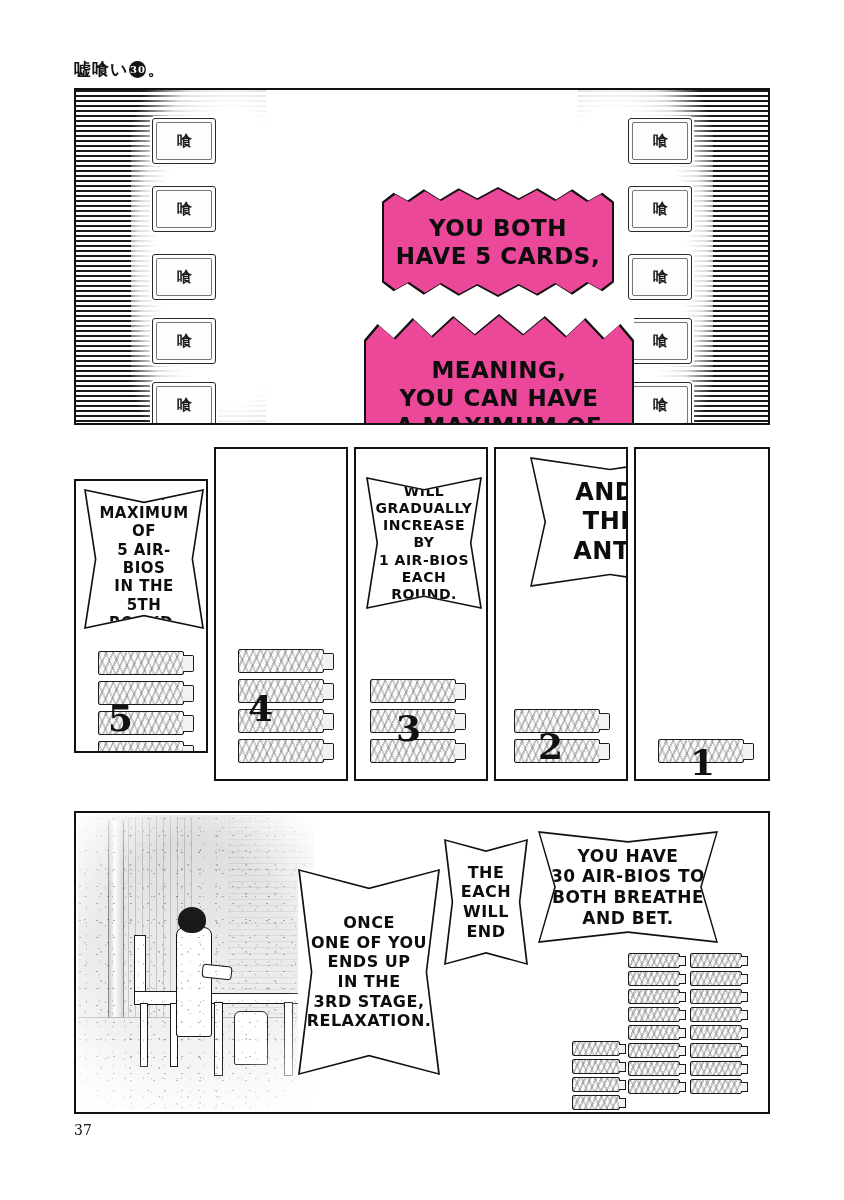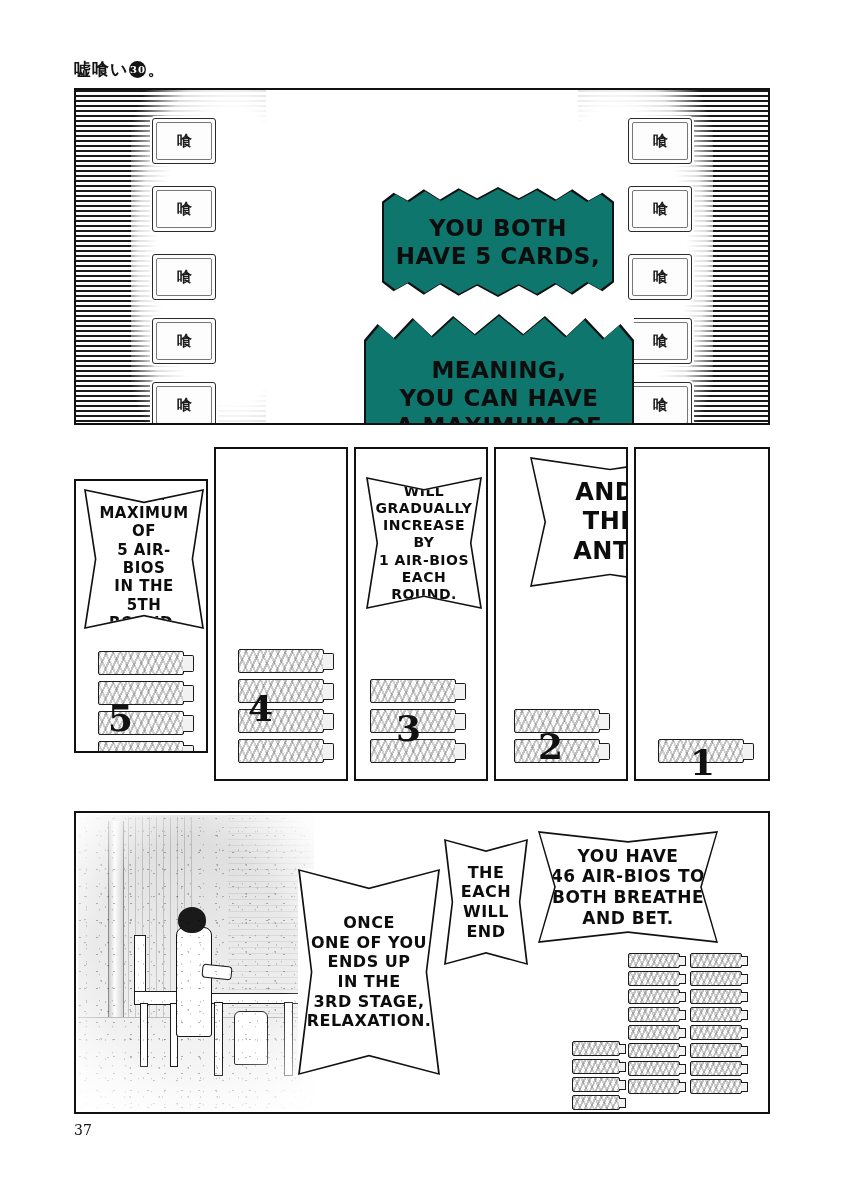--- a/index.html
+++ b/index.html
@@ -154,21 +154,21 @@
     background: #111;
     clip-path: polygon(
       0% 14%, 5% 6%, 11% 13%, 18% 3%, 25% 12%, 33% 2%, 41% 11%,
       50% 1%, 59% 11%, 67% 2%, 75% 12%, 82% 3%, 89% 13%, 95% 6%, 100% 14%,
       100% 86%, 95% 94%, 89% 87%, 82% 97%, 75% 88%, 67% 98%, 59% 89%,
       50% 99%, 41% 89%, 33% 98%, 25% 88%, 18% 97%, 11% 87%, 5% 94%, 0% 86%);
   }
   .spiky-face {
     position: absolute;
     inset: 2px;
-    background: #0f766e;
+    background: #ec4899;
     clip-path: polygon(
       0% 14%, 5% 6%, 11% 13%, 18% 3%, 25% 12%, 33% 2%, 41% 11%,
       50% 1%, 59% 11%, 67% 2%, 75% 12%, 82% 3%, 89% 13%, 95% 6%, 100% 14%,
       100% 86%, 95% 94%, 89% 87%, 82% 97%, 75% 88%, 67% 98%, 59% 89%,
       50% 99%, 41% 89%, 33% 98%, 25% 88%, 18% 97%, 11% 87%, 5% 94%, 0% 86%);
     display: flex;
     align-items: center;
     justify-content: center;
   }
 
@@ -523,21 +523,21 @@
 EACH
 WILL
 END</div>
       </div>
     </div>
 
     <div class="balloon flagb" id="b-bot3">
       <div class="flagb-inner"></div>
       <div class="flagb-face">
         <div class="txt">YOU HAVE
-46 AIR-BIOS TO
+30 AIR-BIOS TO
 BOTH BREATHE
 AND BET.</div>
       </div>
     </div>
 
     <div>
       <div class="bios-sm" style="left:496px; top:228px; width:48px;"></div>
       <div class="bios-sm" style="left:496px; top:246px; width:48px;"></div>
       <div class="bios-sm" style="left:496px; top:264px; width:48px;"></div>
       <div class="bios-sm" style="left:496px; top:282px; width:48px;"></div>

